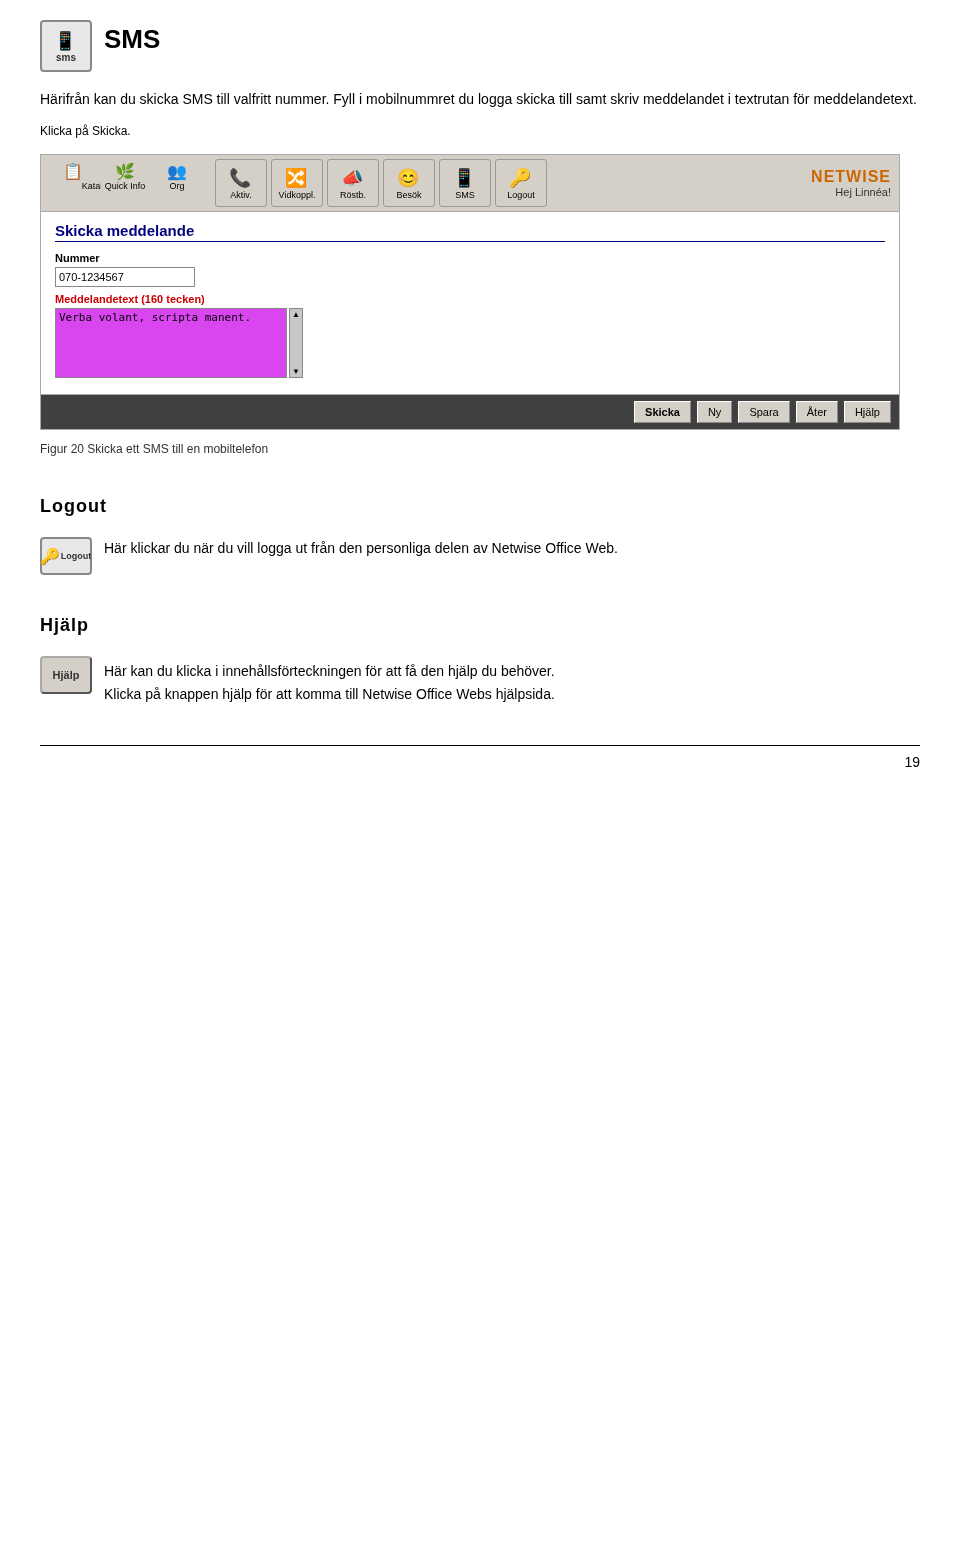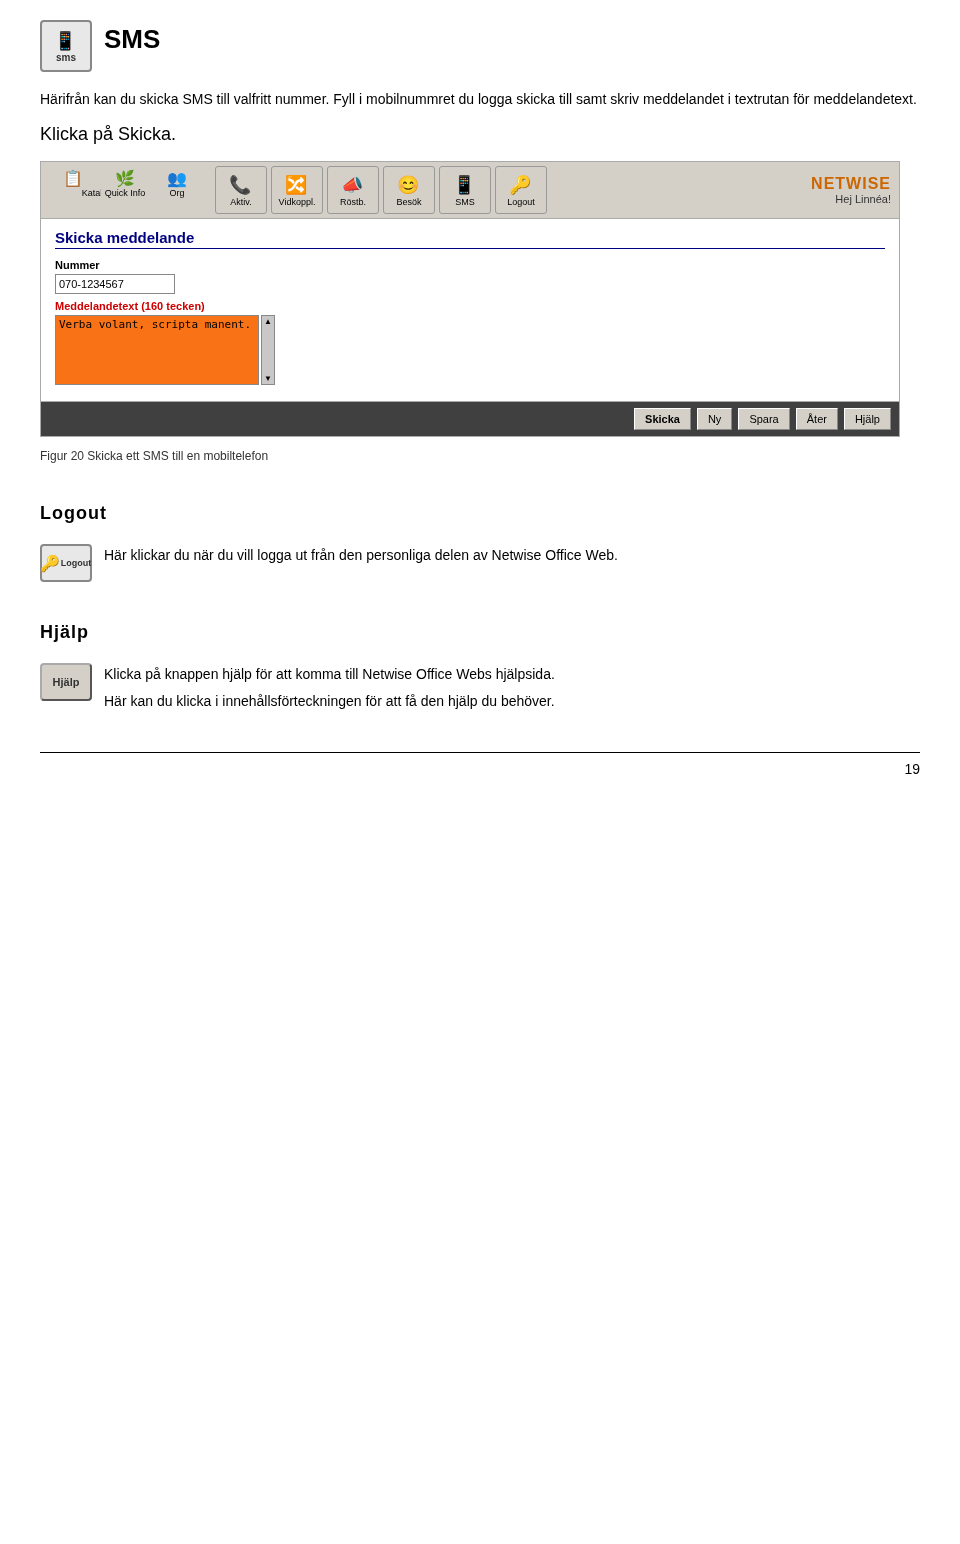--- a/index.html
+++ b/index.html
@@ -45,21 +45,21 @@
       color: #000;
       margin-top: 4px;
     }
     .intro-text {
       font-size: 14px;
       line-height: 1.6;
       margin-bottom: 14px;
       margin-left: 0;
     }
     .klicka-text {
-      font-size: 18px;
+      font-size: 12px;
       margin-bottom: 16px;
     }
 
     
     .screenshot-container {
       border: 1px solid #aaa;
       background: #d4d0c8;
       margin-bottom: 12px;
       width: 860px;
     }
@@ -146,40 +146,40 @@
       margin-bottom: 3px;
       font-weight: bold;
     }
     .field-label-red {
       font-size: 11px;
       color: #cc0000;
       margin-bottom: 3px;
       font-weight: bold;
     }
     .text-input {
-      width: 120px;
+      width: 140px;
       height: 20px;
       border: 1px solid #888;
       background: #fff;
       font-size: 11px;
       padding: 1px 3px;
       margin-bottom: 6px;
       display: block;
     }
     .textarea-wrapper {
       display: flex;
       align-items: flex-start;
       gap: 2px;
       margin-bottom: 6px;
     }
     .text-area {
-      width: 204px;
+      width: 232px;
       height: 70px;
       border: 1px solid #888;
-      background: #f97316;
+      background: #d946ef;
       font-size: 11px;
       padding: 2px 3px;
       resize: none;
     }
     .scrollbar {
       width: 14px;
       height: 70px;
       background: #c8c8c8;
       border: 1px solid #888;
       display: flex;
@@ -396,21 +396,21 @@
   </div>
 </div>
 
 <div class="section-block">
   <h2 class="section-title">Hjälp</h2>
   <div class="section-icon-row">
     <div class="section-icon-box hjalp-btn">
       <span style="font-size:11px;">Hjälp</span>
     </div>
     <div>
+      <p class="section-text" style="margin-top:4px;">Här kan du klicka i innehållsförteckningen för att få den hjälp du behöver.</p>
       <p class="section-text">Klicka på knappen hjälp för att komma till Netwise Office Webs hjälpsida.</p>
-      <p class="section-text" style="margin-top:4px;">Här kan du klicka i innehållsförteckningen för att få den hjälp du behöver.</p>
     </div>
   </div>
 </div>
 
 <div class="page-footer-line">
   <span>19</span>
 </div>
 
 </body></html>

